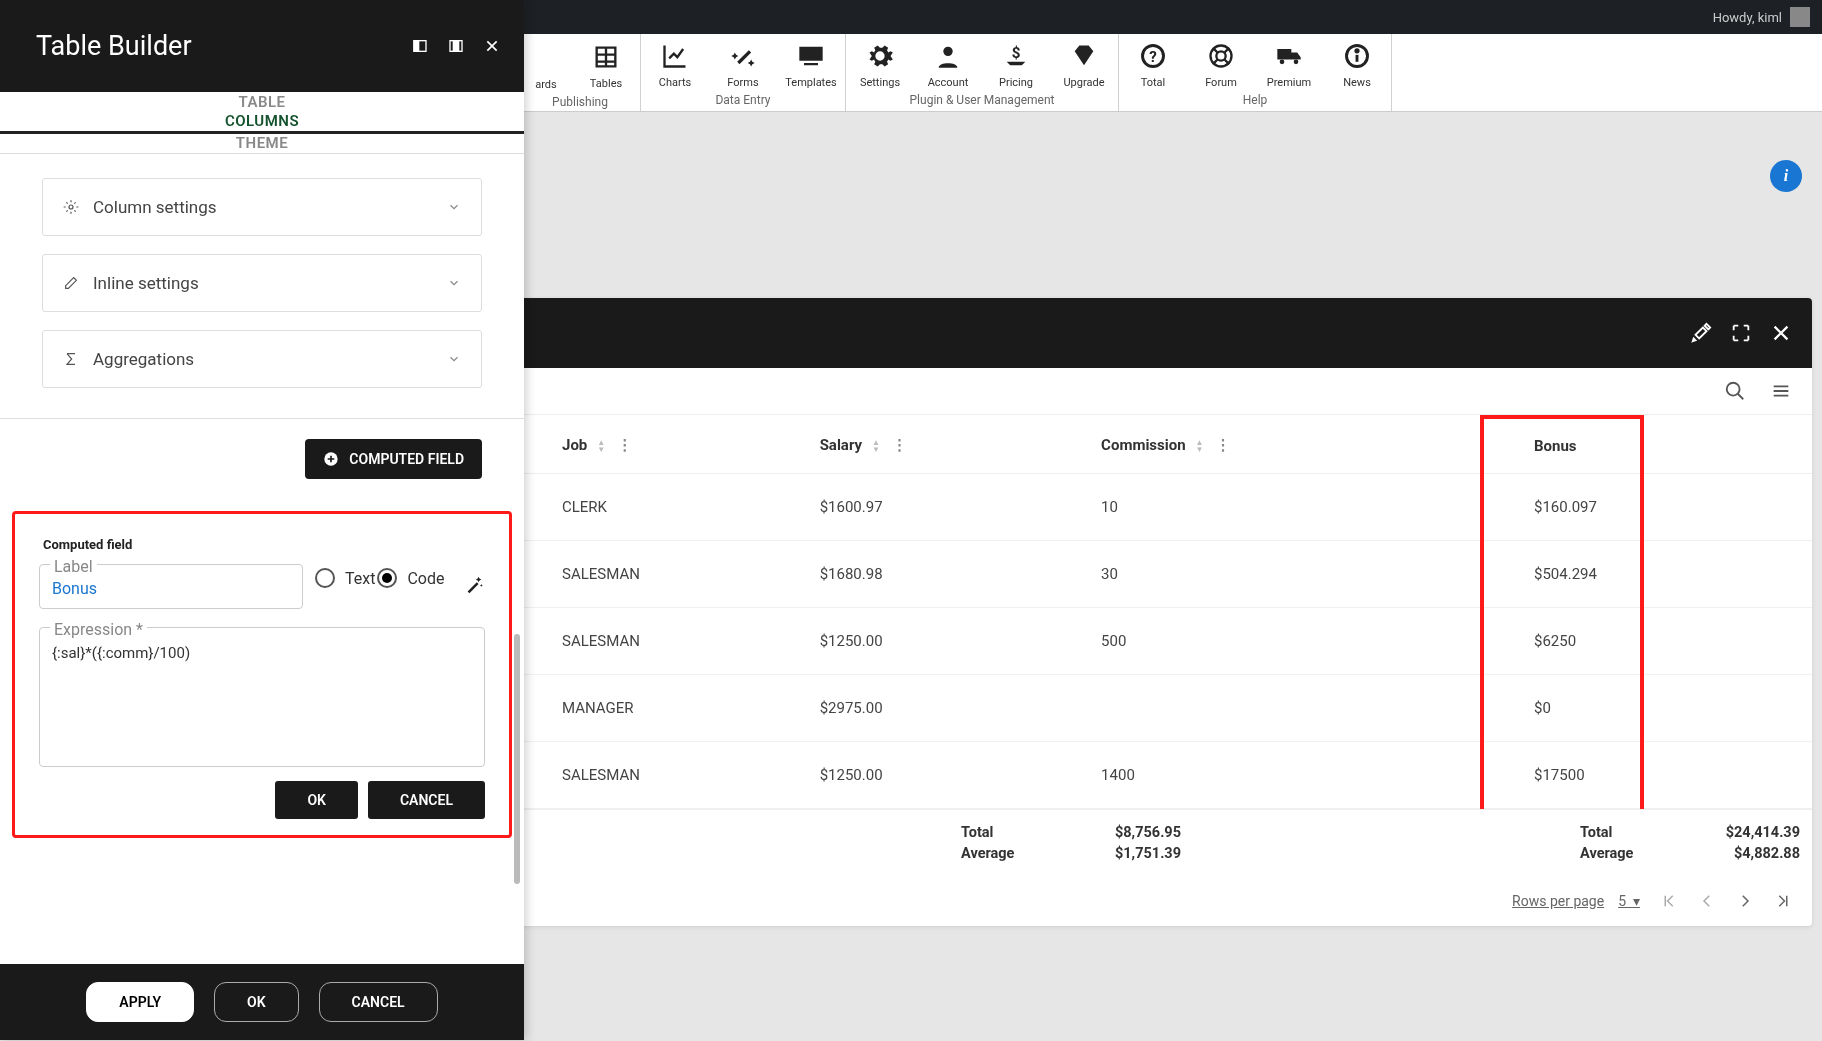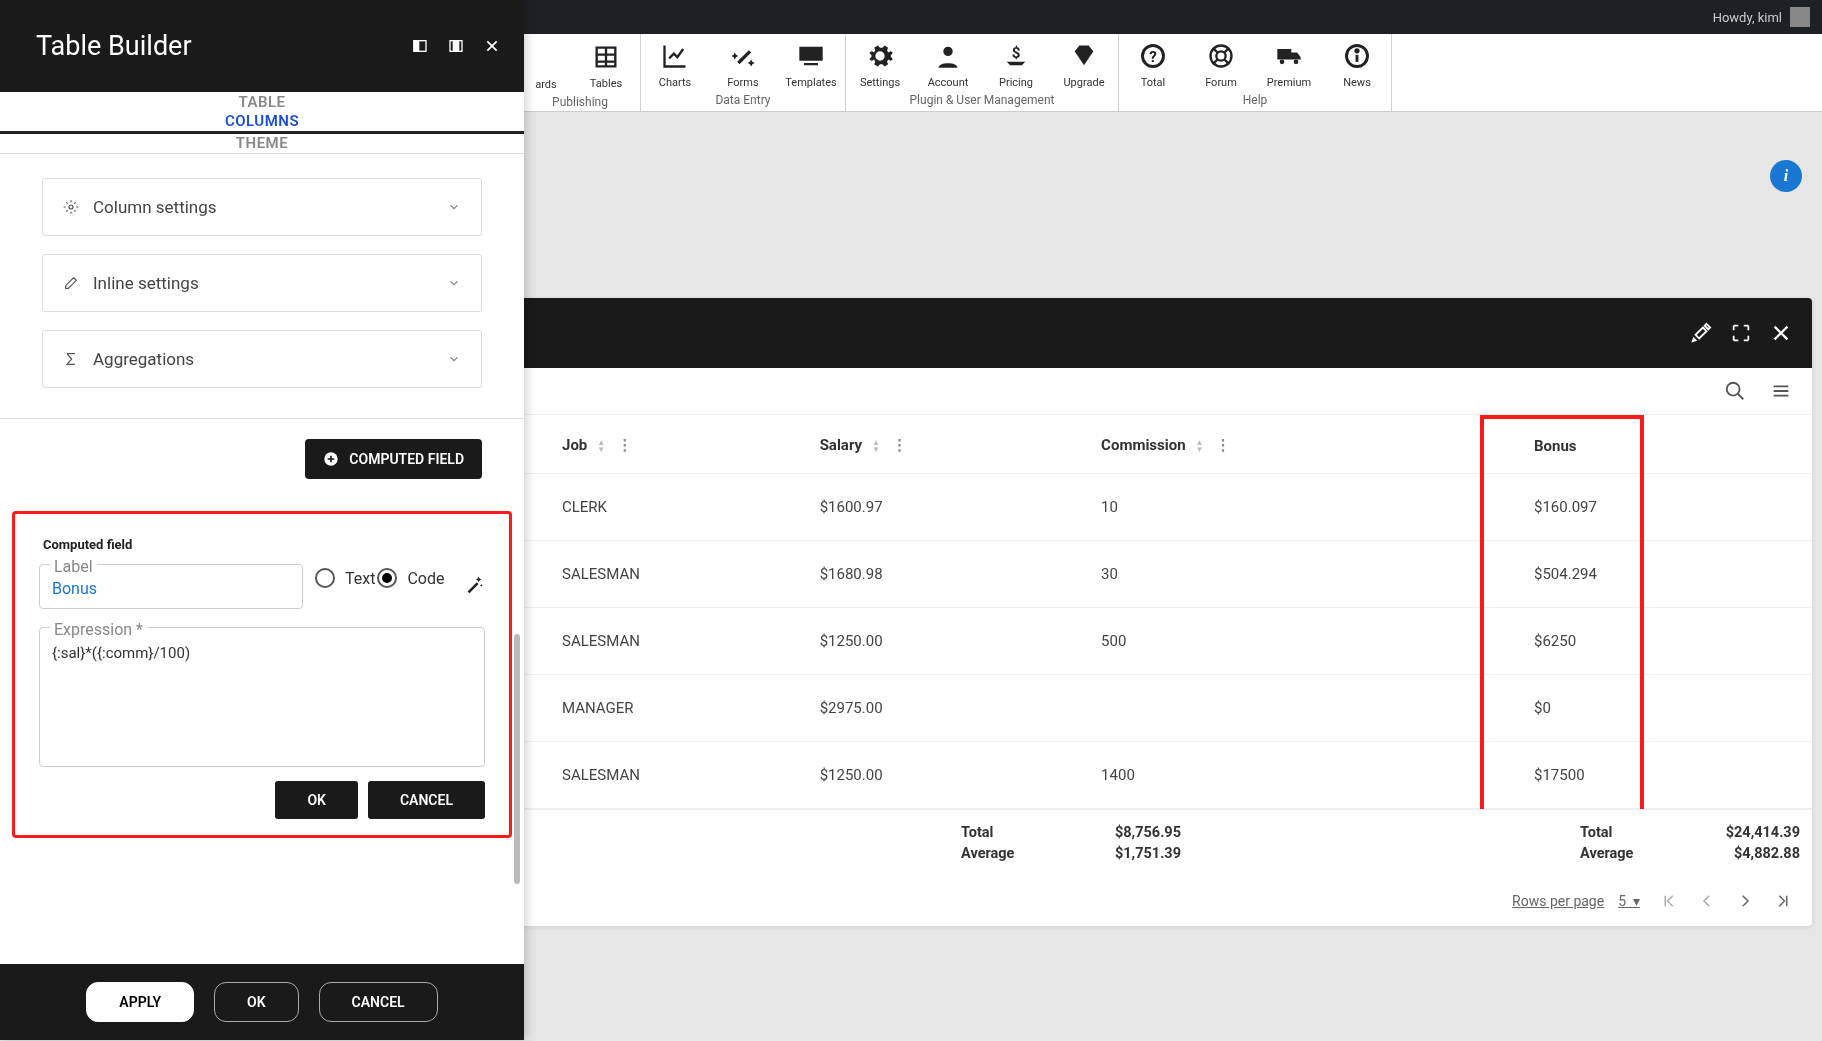--- a/index.html
+++ b/index.html
@@ -23,21 +23,21 @@
 
 
 .sidebar { position: absolute; top: 0; left: 0; width: 524px; height: 1040px; background: #fff; z-index: 100; box-shadow: 2px 0 10px rgba(0,0,0,0.2); display: flex; flex-direction: column; }
 .sidebar-header { height: 92px; background: #1a1a1a; color: #fff; display: flex; align-items: center; justify-content: space-between; padding: 0 24px 0 36px; }
 .sidebar-title { font-size: 27px; font-weight: 400; }
 .sidebar-header-icons { display: flex; gap: 20px; }
 .sidebar-header-icons svg { width: 16px; height: 16px; cursor: pointer; }
 
 .sidebar-tabs { display: flex; height: 62px; border-bottom: 1px solid #ddd; flex-direction: column; }
 .sidebar-tab { flex: 1; display: flex; align-items: center; justify-content: center; font-size: 15px; font-weight: 600; color: #888; cursor: pointer; letter-spacing: 0.5px; }
-.sidebar-tab.active { color: #1d4ed8; border-bottom: 3px solid #222; }
+.sidebar-tab.active { color: #14532d; border-bottom: 3px solid #222; }
 
 .sidebar-body { flex: 1; overflow-y: auto; padding: 24px 42px 12px 42px; position: relative; }
 .accordion-item { border: 1px solid #ddd; border-radius: 3px; margin-bottom: 18px; padding: 18px 20px; display: flex; align-items: center; justify-content: space-between; cursor: pointer; }
 .accordion-left { display: flex; align-items: center; gap: 14px; }
 .accordion-left svg { width: 16px; height: 16px; }
 .accordion-label { font-size: 17px; color: #444; }
 
 .sidebar-divider { height: 1px; background: #ddd; margin: 30px -42px 20px -42px; }
 
 .computed-btn { float: right; background: #1a1a1a; color: #fff; border: none; border-radius: 4px; padding: 12px 18px; font-size: 14px; font-weight: 600; display: flex; align-items: center; gap: 10px; cursor: pointer; }

